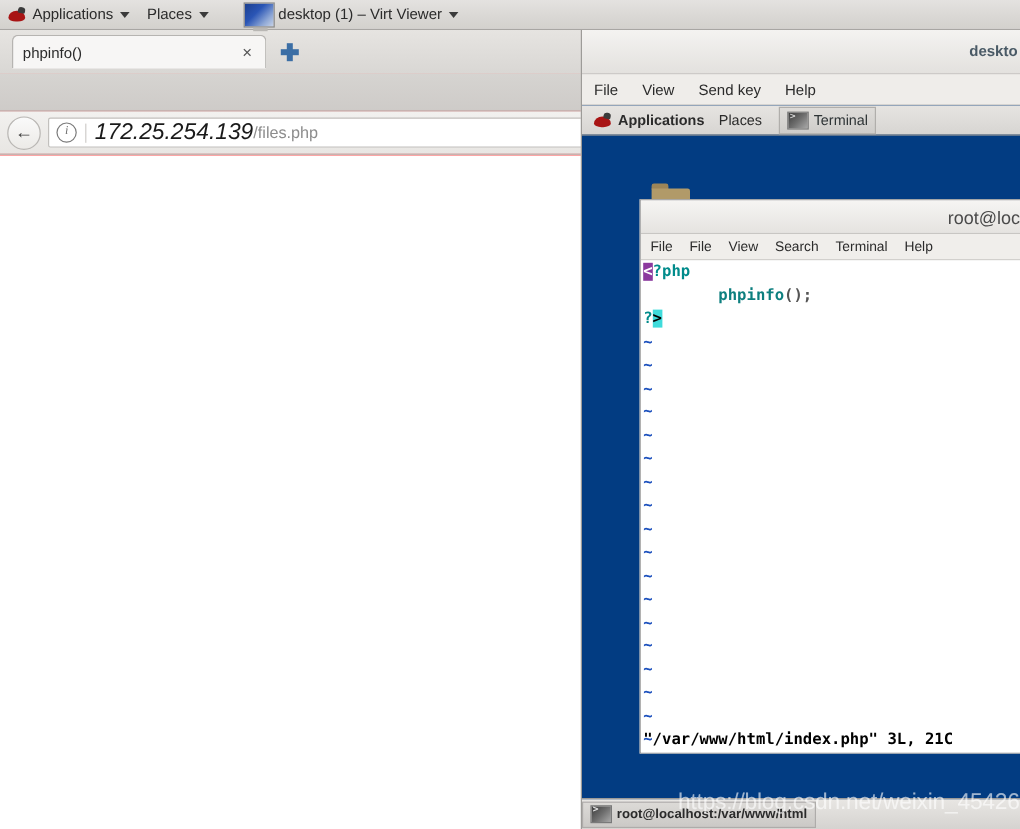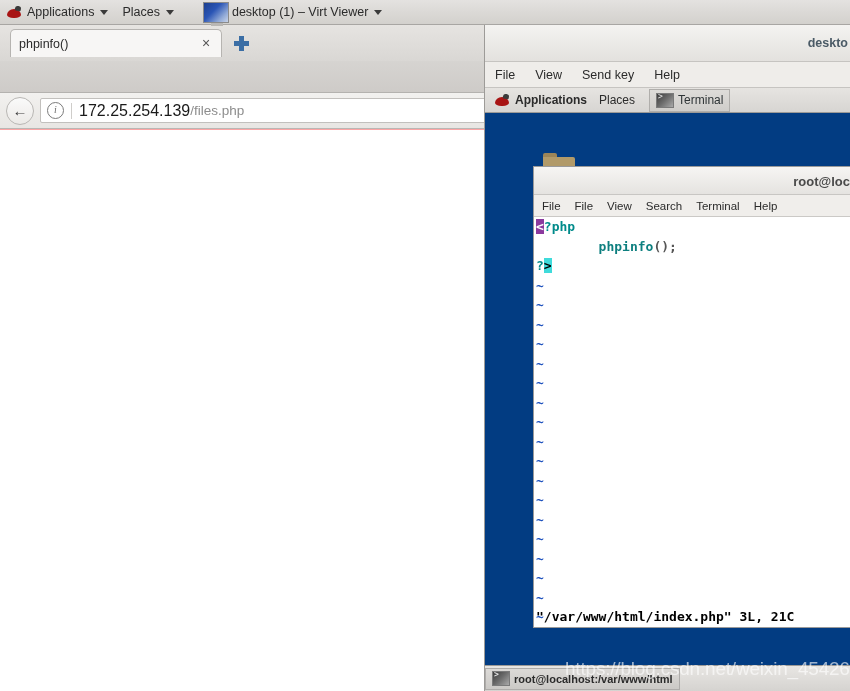--- a/index.html
+++ b/index.html
@@ -201,21 +201,21 @@
     font-family: "Liberation Serif", serif;
     font-style: italic;
     flex: none;
   }
   #ff-url-sep {
     width: 1px; height: 16px;
     background: #cfcdca;
     margin: 0 7px;
     flex: none;
   }
-  .url-host { font-size: 16px; color: #1a1a1a; }
+  .url-host { font-size: 19px; color: #1a1a1a; font-style: italic; }
   .url-path { font-size: 13.5px; color: #8d8d8d; }
 
   #ff-content {
     position: absolute;
     left: 0; top: 105px;
     width: 490px; height: 561px;
     background: #ffffff;
     overflow: hidden;
   }
 
@@ -402,22 +402,22 @@
     position: absolute;
     left: 0; top: 0;
     width: 318px; height: 28px;
     background: linear-gradient(to bottom, #f6f5f3 0%, #e5e3e0 100%);
     border-bottom: 1px solid #c8c6c3;
     box-sizing: border-box;
   }
   #term-title {
     position: absolute;
     right: 2px; top: 7px;
-    font-size: 13px;
-    font-weight: bold;
+    font-size: 15px;
+    font-weight: normal;
     color: #4a4a4a;
     white-space: nowrap;
   }
   #term-menubar {
     position: absolute;
     left: 0; top: 28px;
     width: 318px; height: 22px;
     background: #f0eeeb;
     border-bottom: 1px solid #cbc9c6;
     box-sizing: border-box;

